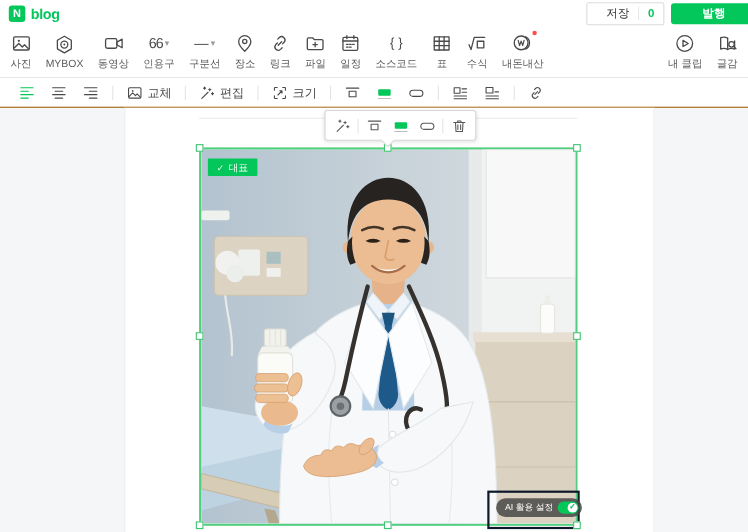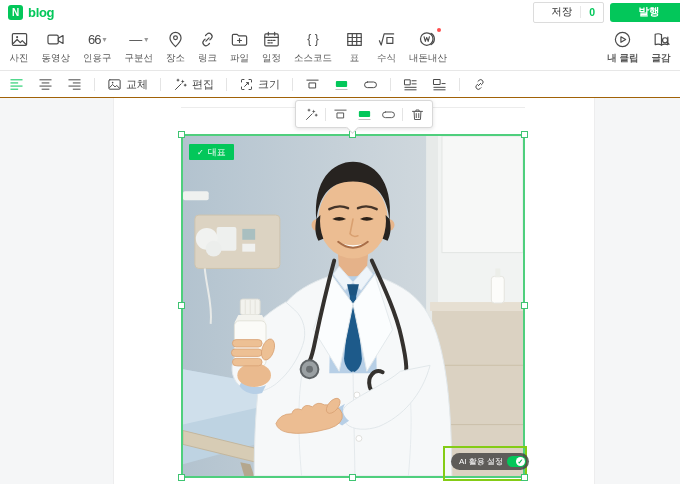--- a/index.html
+++ b/index.html
@@ -21,24 +21,24 @@
   .tb1{position:absolute;top:24px;left:0;right:0;height:46px;border-bottom:1px solid #e7e7e7;
     display:flex;align-items:center;padding:0 3px;background:#fff;}
   .t1-item{display:flex;flex-direction:column;align-items:center;gap:3px;padding:0 6.5px;cursor:pointer;position:relative;}
   .t1-icon{height:20px;display:flex;align-items:center;justify-content:center;position:relative;}
   .t1-icon svg{stroke:#4a4a4a;fill:none;stroke-width:1.5;stroke-linecap:round;stroke-linejoin:round;}
   .t1-label{font-size:9.5px;color:#595959;white-space:nowrap;}
   .quote-txt{font-size:13px;font-weight:normal;color:#4a4a4a;letter-spacing:-1px;}
   .dash-txt{font-size:13px;color:#4a4a4a;}
   .caret{font-size:8px;color:#999;margin-left:2px;}
   .newdot{position:absolute;top:-1px;right:-3px;width:4px;height:4px;border-radius:50%;background:#ff4d4d;}
-  .tb1-right{margin-left:auto;display:flex;font-weight:bold;}
+  .tb1-right{margin-left:auto;display:flex;}
   
   .tb2{position:absolute;top:71px;left:0;right:0;height:26px;border-bottom:2px solid #a16207;
-    display:flex;align-items:center;padding:0 2px;background:#fff;}
+    display:flex;align-items:center;padding:0 10px;background:#fff;}
   .t2-btn{display:flex;align-items:center;gap:4px;padding:0 7px;font-size:11px;color:#454545;cursor:pointer;}
   .t2-btn svg{stroke:#4a4a4a;fill:none;stroke-width:1.6;stroke-linecap:round;stroke-linejoin:round;}
   .t2-btn svg.act{stroke:#03c75a;}
   .t2-sep{width:1px;height:13px;background:#e4e4e4;margin:0 5px;}
   
   .canvas{position:absolute;top:98px;left:0;right:0;bottom:0;background:#f5f6f7;}
   .page{position:absolute;left:113px;width:480px;top:0;bottom:0;background:#fff;
     border-left:1px solid #ededee;border-right:1px solid #ededee;}
   .cap-line{position:absolute;left:67px;top:9px;width:344px;height:1px;background:#ececec;}
   
@@ -53,21 +53,21 @@
   .img-block{position:absolute;left:67px;top:36px;width:344px;height:344px;box-sizing:border-box;
     border:2px solid #4fcf7d;}
   .photo{position:absolute;left:0;top:0;width:340px;height:340px;display:block;}
   .hd{position:absolute;width:7px;height:7px;background:#fff;border:1.5px solid #3fc472;box-sizing:border-box;z-index:4;}
   .hd.tl{left:-5px;top:-5px;}  .hd.tm{left:calc(50% - 4px);top:-5px;}  .hd.tr{right:-5px;top:-5px;}
   .hd.ml{left:-5px;top:calc(50% - 4px);} .hd.mr{right:-5px;top:calc(50% - 4px);}
   .hd.bl{left:-5px;bottom:-5px;} .hd.bm{left:calc(50% - 4px);bottom:-5px;} .hd.br{right:-5px;bottom:-5px;}
   .rep-badge{position:absolute;left:6px;top:8px;height:16px;background:#03c75a;color:#fff;font-size:9px;
     display:flex;align-items:center;gap:4px;padding:0 8px;border-radius:1px;z-index:3;}
   .rep-check{font-size:8px;}
-  .ai-box{position:absolute;left:260px;top:310px;width:80px;height:31px;border:2px solid #84cc16;z-index:3;}
+  .ai-box{position:absolute;left:260px;top:310px;width:80px;height:31px;border:2px solid #0f172a;z-index:3;}
   .ai-pill{position:absolute;left:6px;top:5px;height:17px;border-radius:9px;background:rgba(66,66,66,.82);
     display:flex;align-items:center;gap:4px;padding:0 3px 0 8px;color:#fff;font-size:8px;white-space:nowrap;cursor:pointer;}
   .ai-toggle{width:19px;height:11px;border-radius:6px;background:#04c75a;position:relative;}
   .ai-knob{position:absolute;right:1px;top:1px;width:9px;height:9px;border-radius:50%;background:#fff;
     color:#03b253;font-size:7px;line-height:9px;text-align:center;font-weight:bold;}
 </style>
 </head>
 <body>
 
 <div class="screen">
@@ -92,20 +92,30 @@
       <span class="t1-icon">
         <svg width="19" height="19" viewBox="0 0 24 24">
             <rect x="3" y="4.5" width="18" height="15" rx="1.5"></rect>
             <path d="M4 17l5-5 4 4 2.5-2.5 4.5 4.5"></path>
             <circle cx="9" cy="9" r="1.3" fill="#4a4a4a" stroke="none"></circle>
           </svg>
       </span>
       <span class="t1-label">사진</span>
     </div>
 
+    <div class="t1-item">
+      <span class="t1-icon">
+        <svg width="19" height="19" viewBox="0 0 24 24">
+            <path d="M12 2.5l8 4.6v9.8l-8 4.6-8-4.6V7.1z"></path>
+            <circle cx="12" cy="12" r="4"></circle>
+            <circle cx="12" cy="12" r="1.1" fill="#4a4a4a" stroke="none"></circle>
+          </svg>
+      </span>
+      <span class="t1-label">MYBOX</span>
+    </div>
 
     <div class="t1-item">
       <span class="t1-icon">
         <svg width="19" height="19" viewBox="0 0 24 24">
             <rect x="2.5" y="6.5" width="13" height="11" rx="2"></rect>
             <path d="M15.5 10.5l6-3.5v10l-6-3.5z"></path>
           </svg>
       </span>
       <span class="t1-label">동영상</span>
     </div>

